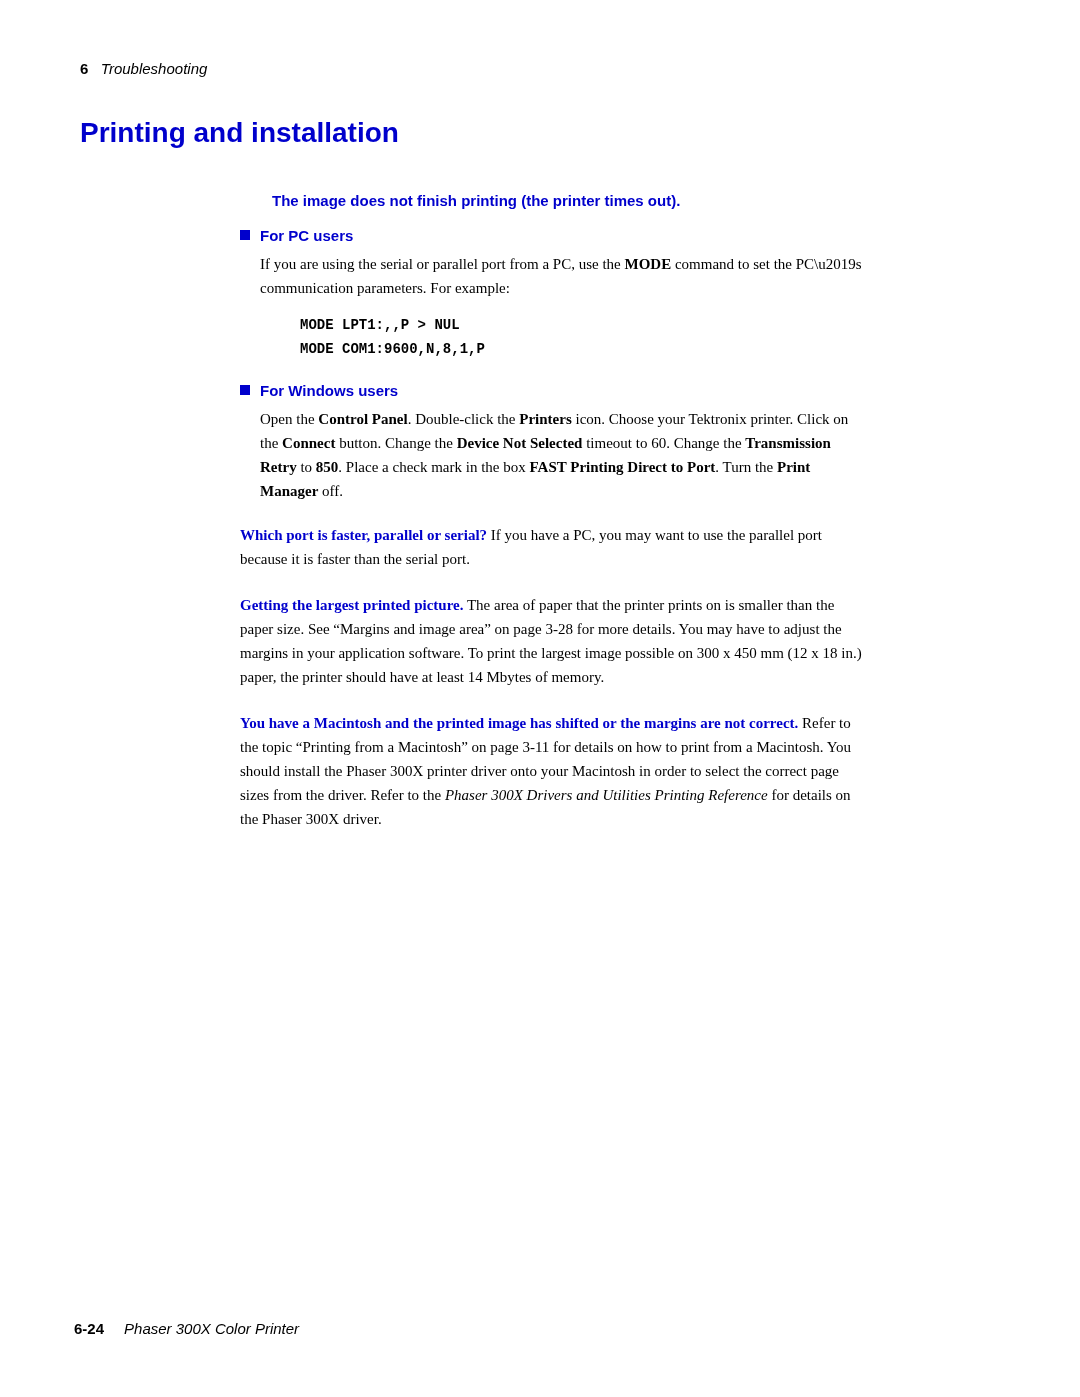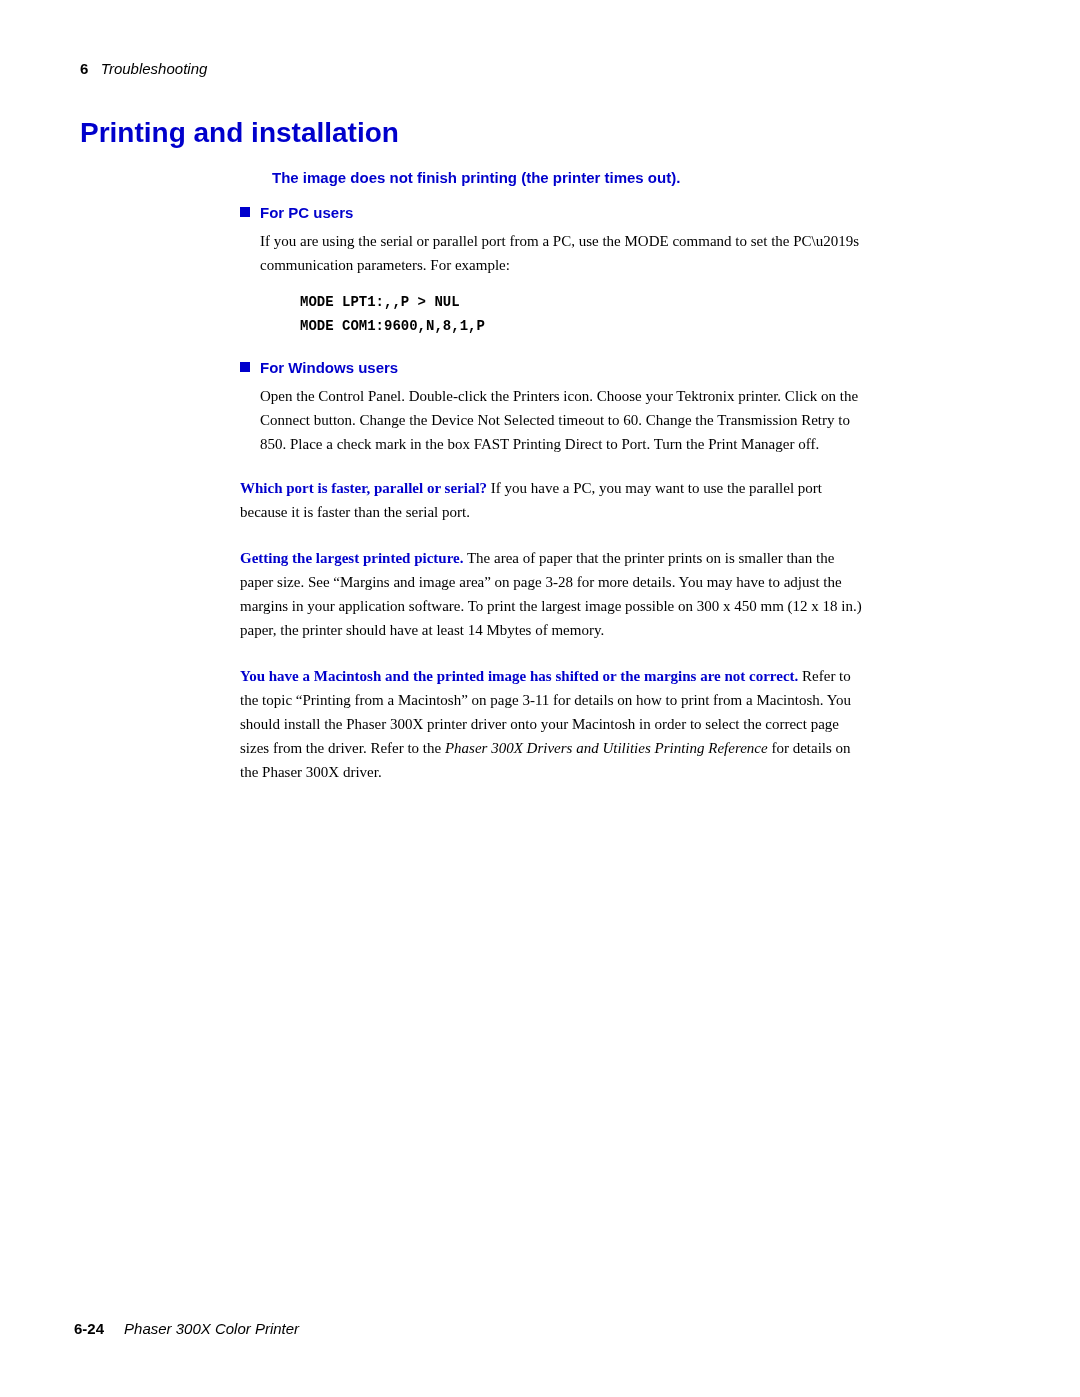--- a/index.html
+++ b/index.html
@@ -42,21 +42,21 @@
     .chapter-label strong {
       font-style: normal;
       font-weight: bold;
     }
 
     .page-title {
       font-family: Arial, Helvetica, sans-serif;
       font-size: 28px;
       font-weight: bold;
       color: #0000cc;
-      margin-bottom: 20px;
+      margin-bottom: 43px;
       border-bottom: none;
     }
 
     .content-area {
       padding-left: 160px;
     }
 
     .section-heading {
       font-family: Arial, Helvetica, sans-serif;
       font-size: 15px;
@@ -94,21 +94,21 @@
     }
 
     .bullet-content {
       padding-left: 20px;
       font-size: 15px;
       line-height: 1.6;
       margin-bottom: 10px;
     }
 
     .bullet-content strong {
-      font-weight: normal;
+      font-weight: bold;
       text-align: center;
     }
 
     .code-block {
       margin: 14px 0 14px 40px;
       font-family: Courier New, Courier, monospace;
       font-size: 14px;
       font-weight: bold;
       line-height: 1.7;
     }

